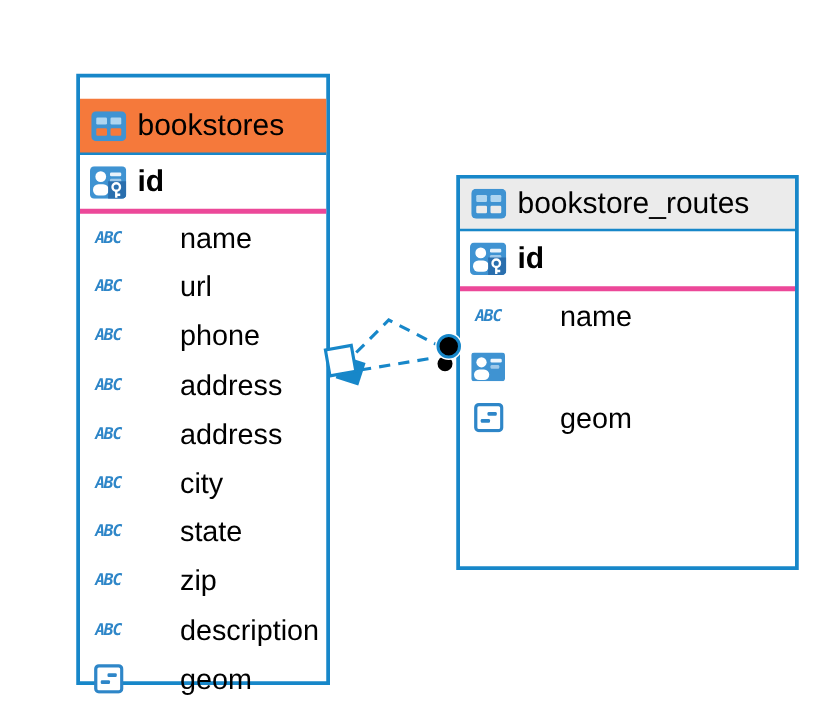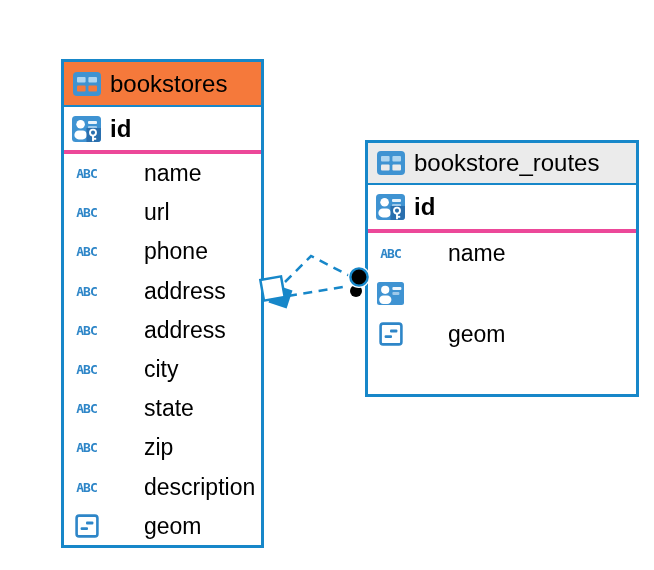--- a/index.html
+++ b/index.html
@@ -9,46 +9,46 @@
     font-family:"Liberation Sans", sans-serif;
     color:#000;
   }
   .table-card{
     position:absolute;
     background:#ffffff;
     border:3px solid #1787c9;
     box-sizing:border-box;
   }
   #t0{left:61px;top:59px;width:203px;height:489px;}
-  #t1{left:365px;top:140px;width:274px;height:257px;}
+  #t1{left:365px;top:140px;width:274px;height:316px;}
 
   .table-header{
     display:flex;align-items:center;gap:9px;padding:0 8px;
     border-bottom:2px solid #1787c9;
     box-sizing:content-box;
   }
-  #t0 .table-header{height:43px;background:#f5793b;}
+  #t0 .table-header{height:43px;background:#f5793b;margin-top:17px;}
   #t1 .table-header{height:40px;background:#ebebeb;}
 
   .pk-row{
     display:flex;align-items:center;gap:9px;padding:0 8px;
     border-bottom:4px solid #ec4899;
   }
   #t0 .pk-row{height:43px;}
   #t1 .pk-row{height:44px;}
 
   .field-row{display:flex;align-items:center;gap:9px;padding:0 8px;}
   #t0 .field-row{height:39.2px;}
   #t1 .field-row{height:40.5px;}
 
   .table-title{font-size:24px;white-space:nowrap;}
   .pk-label{font-size:24px;font-weight:bold;}
   .col-label{font-size:23px;white-space:nowrap;margin-left:34px;}
 
-  .icon{width:29px;min-width:29px;display:flex;align-items:flex-start;justify-content:center;}
+  .icon{width:29px;min-width:29px;display:flex;align-items:flex-start;justify-content:center;font-style:italic;}
   .icon svg{display:block;}
   .abc{
     font-family:"DejaVu Sans Mono", monospace;
     font-weight:bold;font-size:13px;letter-spacing:-1px;
     color:#2e86c8;line-height:1;
   }
   .overlay{
     position:absolute;left:0;top:0;pointer-events:none;
   }
 </style>

